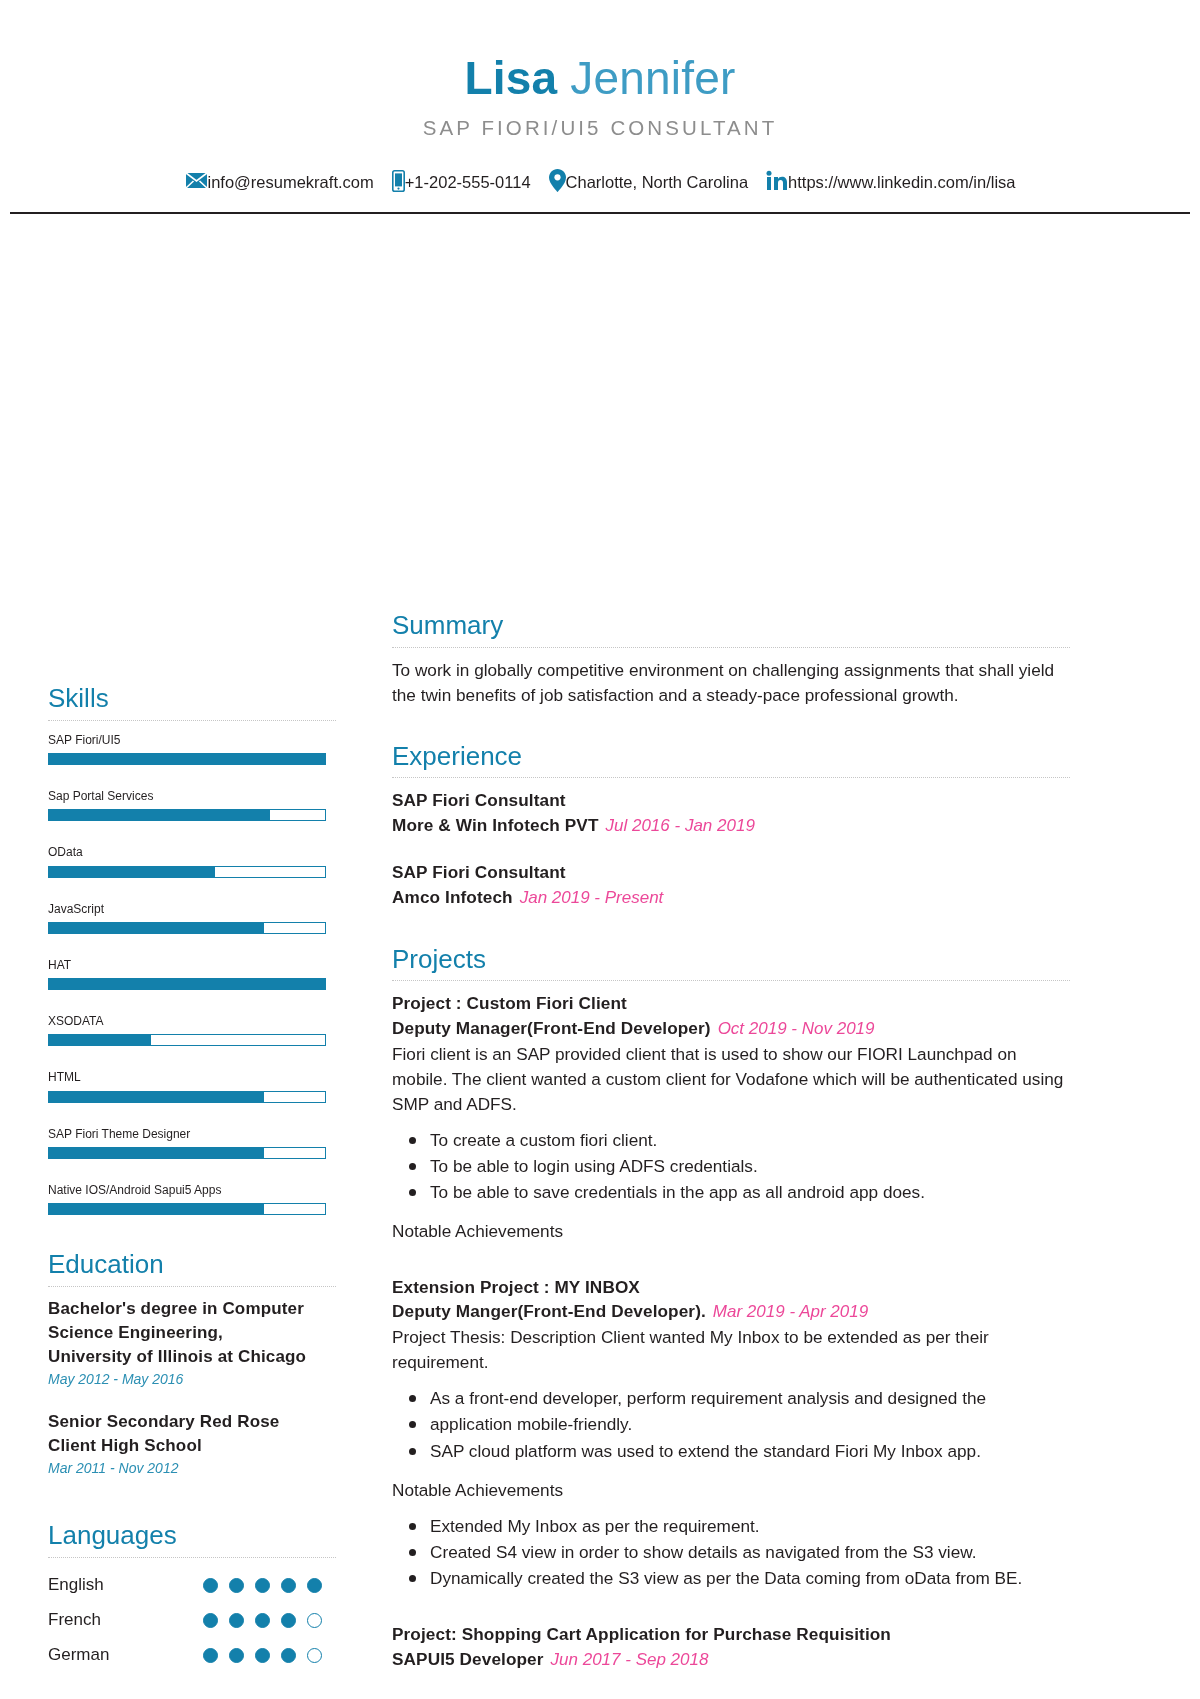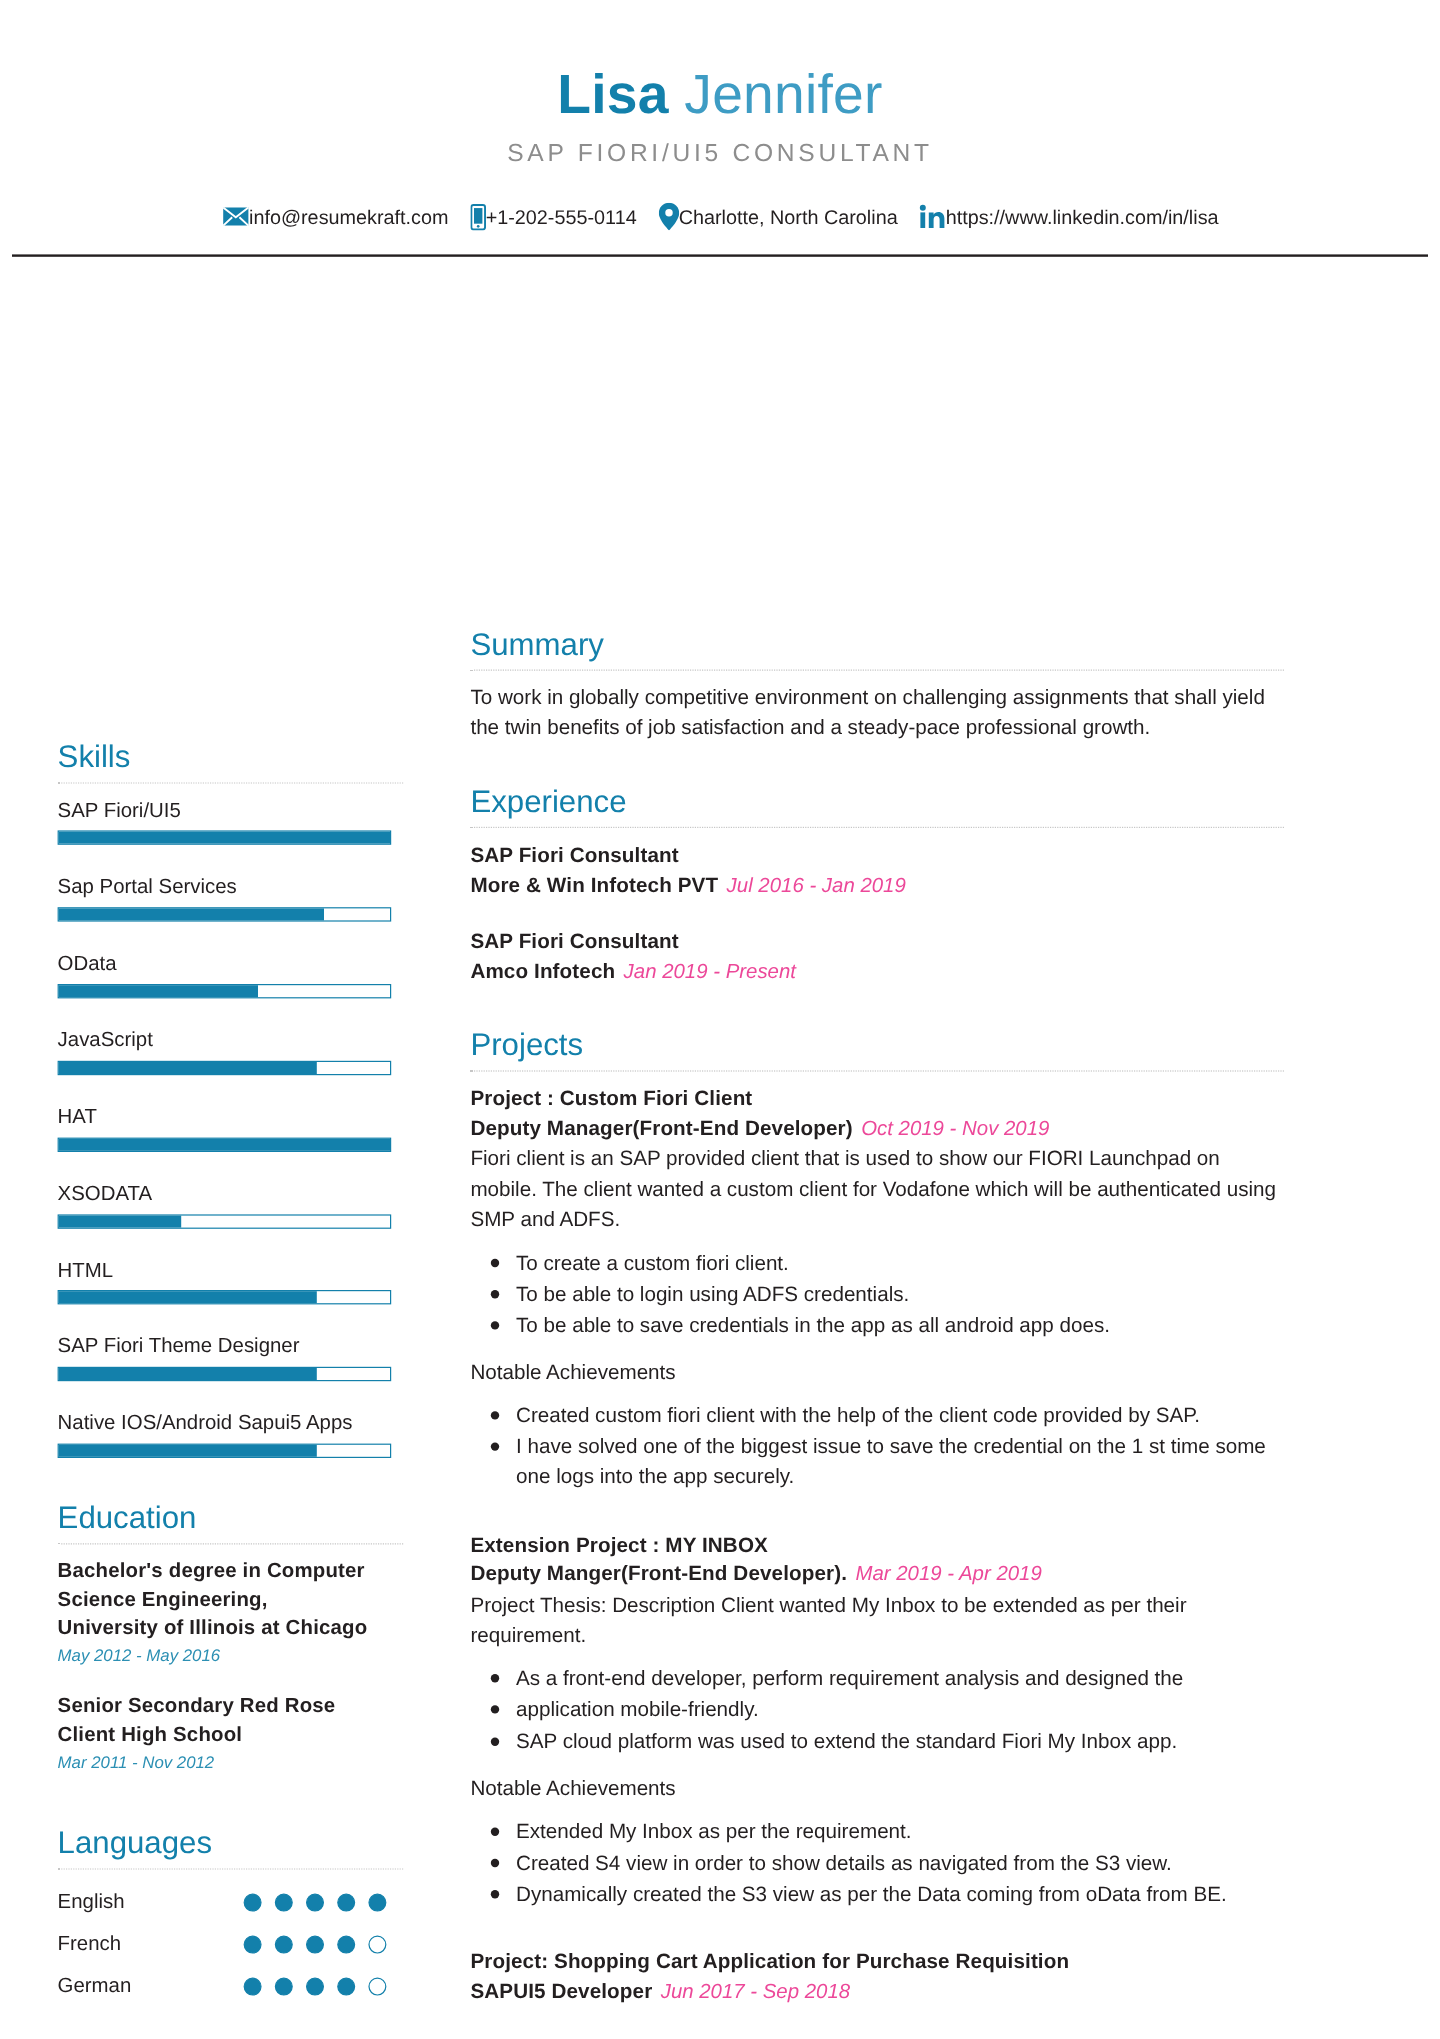--- a/index.html
+++ b/index.html
@@ -122,21 +122,21 @@
   .sec-rule {
     border-top: 1.6px dotted #c6c6c6;
     margin-top: 7px;
     margin-bottom: 10px;
   }
   .left-col .sec-rule { margin-right: 16px; }
 
   
   .skill { margin-bottom: 5px; }
   .skill-name {
-    font-size: 17px;
+    font-size: 12px;
     line-height: 1.52;
     color: #231f20;
     margin-bottom: 4px;
     max-width: 270px;
   }
   .bar-track {
     width: 278px;
     height: 12px;
     border: 1.2px solid #1380ab;
     box-sizing: border-box;
@@ -495,24 +495,20 @@
           <div class="entry-line">
             <span>Deputy Manager(Front-End Developer)</span><span class="entry-date">Oct 2019 - Nov 2019</span>
           </div>
           <p class="para desc">Fiori client is an SAP provided client that is used to show our FIORI Launchpad on mobile. The client wanted a custom client for Vodafone which will be authenticated using SMP and ADFS.</p>
           <ul class="bullets">
             <li>To create a custom fiori client.</li>
             <li>To be able to login using ADFS credentials.</li>
             <li>To be able to save credentials in the app as all android app does.</li>
           </ul>
           <div class="notable">Notable Achievements</div>
-          <ul class="bullets">
-            <li>Created custom fiori client with the help of the client code provided by SAP.</li>
-            <li>I have solved one of the biggest issue to save the credential on the 1 st time some one logs into the app securely.</li>
-          </ul>
         </div>
 
         <div class="block-gap"></div>
 
         <div class="entry">
           <div class="entry-line">Extension Project : MY INBOX</div>
           <div class="entry-line">
             <span>Deputy Manger(Front-End Developer).</span><span class="entry-date">Mar 2019 - Apr 2019</span>
           </div>
           <p class="para desc">Project Thesis: Description Client wanted My Inbox to be extended as per their requirement.</p>

